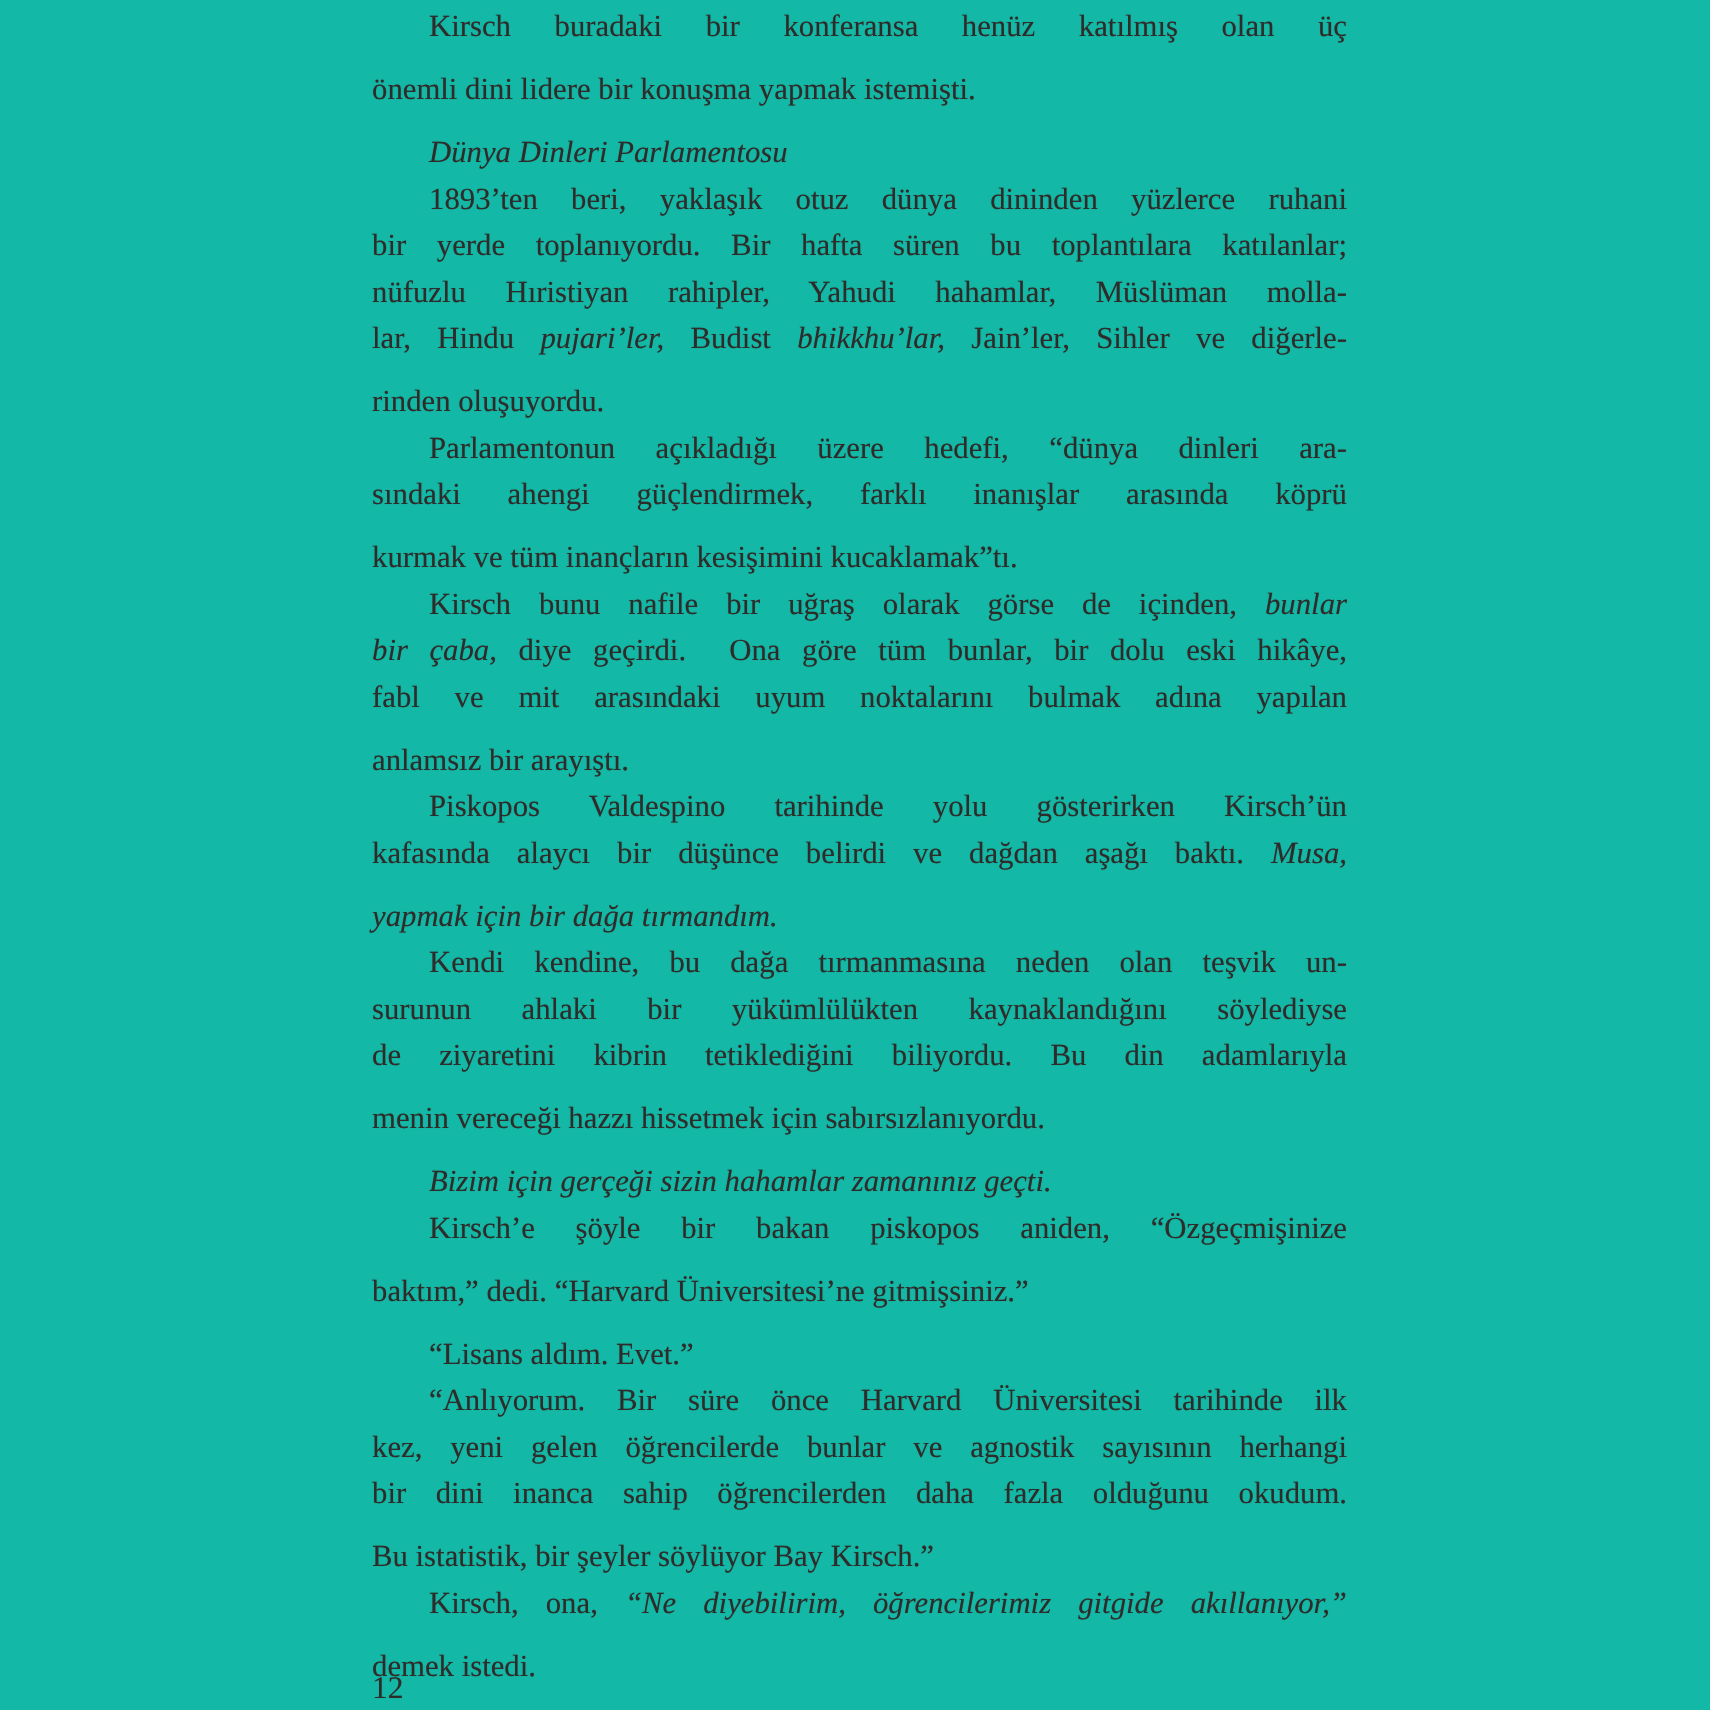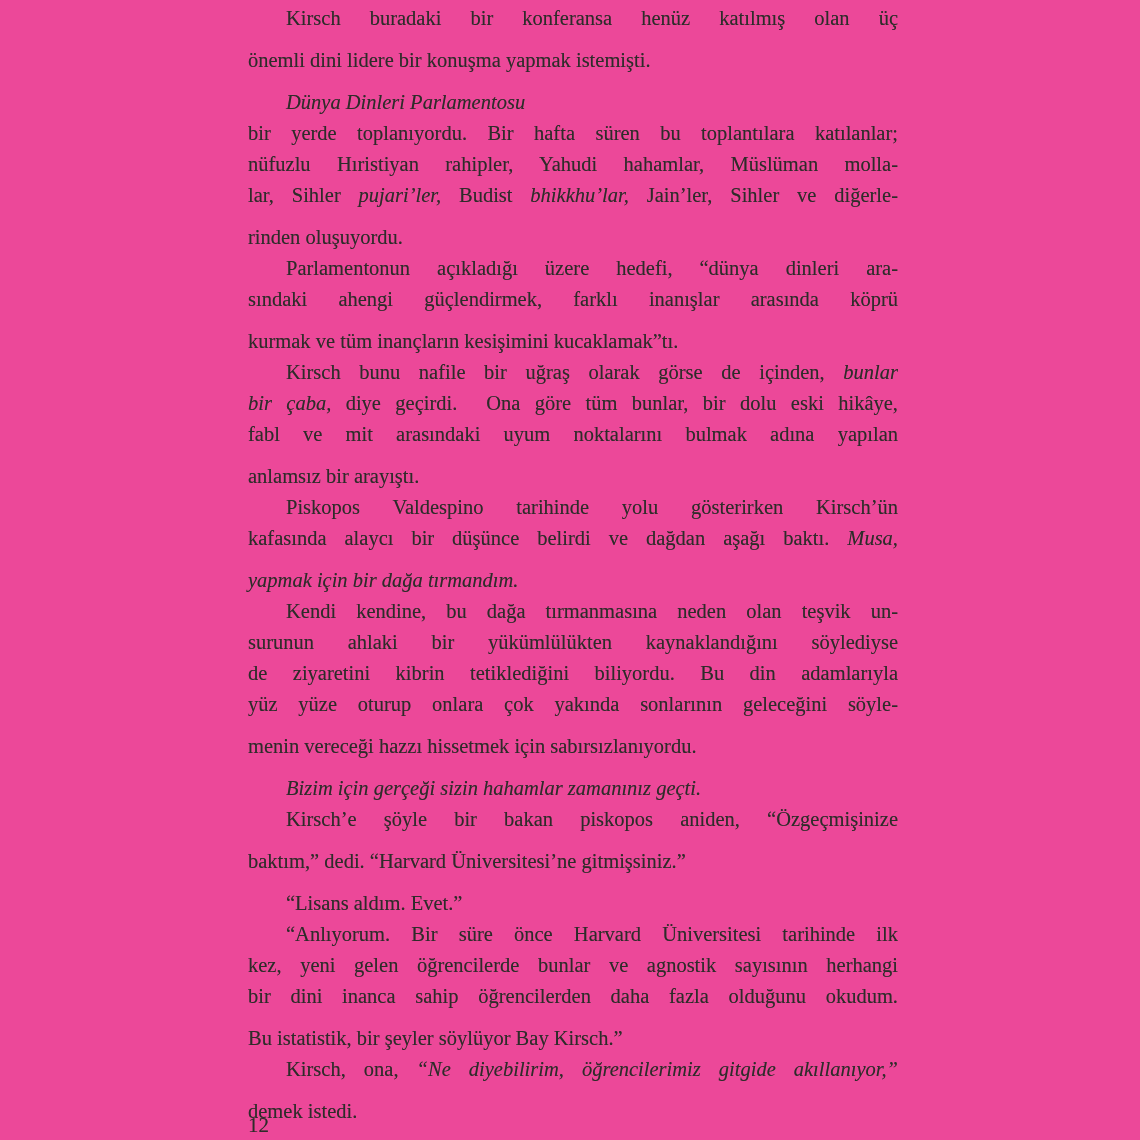--- a/index.html
+++ b/index.html
@@ -4,21 +4,21 @@
 <style>
   html, body {
     margin: 0;
     padding: 0;
     background: #ffffff;
   }
   .page {
     position: relative;
     width: 1140px;
     height: 1140px;
-    background: #ec4899;
+    background: #14b8a6;
     font-family: "Liberation Serif", "DejaVu Serif", serif;
     color: #2e2c2a;
     overflow: hidden;
   }
   .text-block {
     position: absolute;
     left: 248px;
     top: 3px;
     width: 650px;
   }
@@ -49,23 +49,24 @@
 <div class="page">
   <div class="text-block">
       <div>
         <div class="line first"><span>Kirsch buradaki bir konferansa henüz katılmış olan üç</span></div>
         <div class="line last"><span>önemli dini lidere bir konuşma yapmak istemişti.</span></div>
       </div>
       <div>
         <div class="line first last"><span class="it">Dünya Dinleri Parlamentosu</span></div>
       </div>
       <div>
+        <div class="line first"><span>1893’ten beri, yaklaşık otuz dünya dininden yüzlerce ruhani</span></div>
         <div class="line"><span>bir yerde toplanıyordu. Bir hafta süren bu toplantılara katılanlar;</span></div>
         <div class="line"><span>nüfuzlu Hıristiyan rahipler, Yahudi hahamlar, Müslüman molla-</span></div>
-        <div class="line"><span>lar, Sihler </span><span class="it">pujari’ler,</span><span> Budist </span><span class="it">bhikkhu’lar,</span><span> Jain’ler, Sihler ve diğerle-</span></div>
+        <div class="line"><span>lar, Hindu </span><span class="it">pujari’ler,</span><span> Budist </span><span class="it">bhikkhu’lar,</span><span> Jain’ler, Sihler ve diğerle-</span></div>
         <div class="line last"><span>rinden oluşuyordu.</span></div>
       </div>
       <div>
         <div class="line first"><span>Parlamentonun açıkladığı üzere hedefi, “dünya dinleri ara-</span></div>
         <div class="line"><span>sındaki ahengi güçlendirmek, farklı inanışlar arasında köprü</span></div>
         <div class="line last"><span>kurmak ve tüm inançların kesişimini kucaklamak”tı.</span></div>
       </div>
       <div>
         <div class="line first"><span>Kirsch bunu nafile bir uğraş olarak görse de içinden, </span><span class="it">bunlar</span></div>
         <div class="line"><span class="it">bir çaba,</span><span> diye geçirdi.&nbsp; Ona göre tüm bunlar, bir dolu eski hikâye,</span></div>
@@ -74,21 +75,20 @@
       </div>
       <div>
         <div class="line first"><span>Piskopos Valdespino tarihinde yolu gösterirken Kirsch’ün</span></div>
         <div class="line"><span>kafasında alaycı bir düşünce belirdi ve dağdan aşağı baktı. </span><span class="it">Musa,</span></div>
         <div class="line last"><span class="it">yapmak için bir dağa tırmandım.</span></div>
       </div>
       <div>
         <div class="line first"><span>Kendi kendine, bu dağa tırmanmasına neden olan teşvik un-</span></div>
         <div class="line"><span>surunun ahlaki bir yükümlülükten kaynaklandığını söylediyse</span></div>
         <div class="line"><span>de ziyaretini kibrin tetiklediğini biliyordu. Bu din adamlarıyla</span></div>
-        <div class="line"><span>yüz yüze oturup onlara çok yakında sonlarının geleceğini söyle-</span></div>
         <div class="line last"><span>menin vereceği hazzı hissetmek için sabırsızlanıyordu.</span></div>
       </div>
       <div>
         <div class="line first last"><span class="it">Bizim için gerçeği sizin hahamlar zamanınız geçti.</span></div>
       </div>
       <div>
         <div class="line first"><span>Kirsch’e şöyle bir bakan piskopos aniden, “Özgeçmişinize</span></div>
         <div class="line last"><span>baktım,” dedi. “Harvard Üniversitesi’ne gitmişsiniz.”</span></div>
       </div>
       <div>

